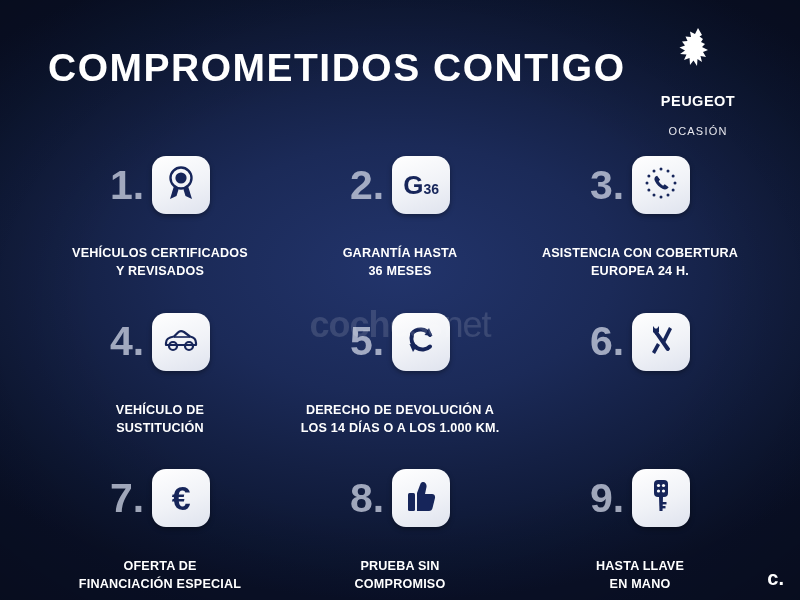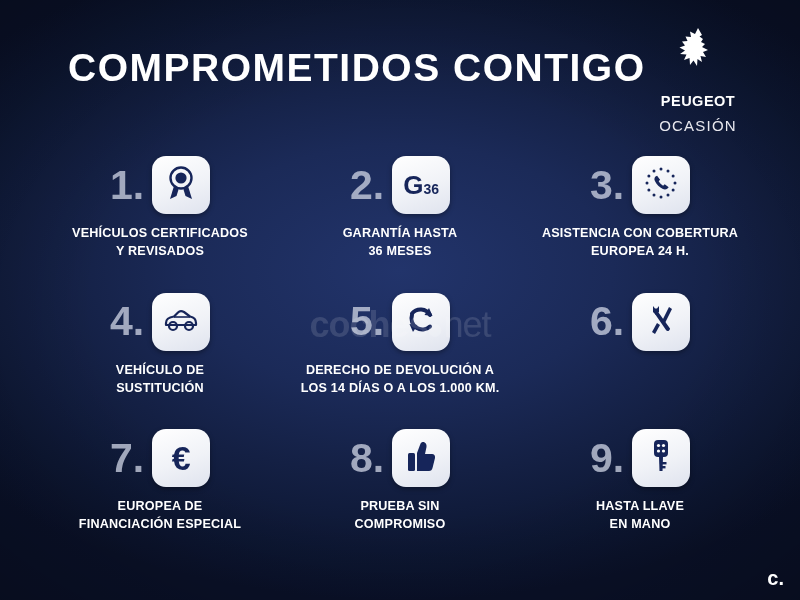--- a/index.html
+++ b/index.html
@@ -20,21 +20,21 @@
   }
   
   .vignette {
     position: absolute;
     inset: 0;
     background: radial-gradient(ellipse 85% 80% at 50% 50%, rgba(0,0,0,0) 45%, rgba(0,0,0,0.35) 100%);
     pointer-events: none;
   }
   .title {
     position: absolute;
-    left: 68px;
+    left: 48px;
     top: 46px;
     font-size: 39px;
     font-weight: bold;
     letter-spacing: 1.5px;
     color: #ffffff;
     white-space: nowrap;
   }
   
   .brand {
     position: absolute;
@@ -45,23 +45,23 @@
     color: #ffffff;
   }
   .brand svg { display: block; margin: 0 auto; }
   .brand-name {
     font-size: 14.5px;
     font-weight: bold;
     letter-spacing: 0.5px;
     margin-top: 17px;
   }
   .brand-sub {
-    font-size: 15px;
+    font-size: 11px;
     letter-spacing: 1.2px;
-    margin-top: 8px;
+    margin-top: 16px;
     color: #e8e8ee;
   }
   
   .grid {
     position: absolute;
     left: 40px;
     top: 150px;
     width: 720px;
     display: grid;
     grid-template-columns: repeat(3, 1fr);
@@ -91,21 +91,21 @@
     height: 58px;
     border-radius: 14px;
     background: linear-gradient(160deg, #ffffff 0%, #f0f2f7 55%, #dfe3ee 100%);
     box-shadow: 0 2px 5px rgba(0,0,0,0.35);
     display: flex;
     align-items: center;
     justify-content: center;
     color: #16255a;
   }
   .caption {
-    margin-top: 4px;
+    margin-top: 24px;
     text-align: center;
     color: #ffffff;
     font-size: 12.6px;
     font-weight: bold;
     line-height: 1.45;
     letter-spacing: 0.2px;
     width: 210px;
   }
   
   .watermark {
@@ -289,21 +289,21 @@
     </div>
 
     <div class="cell">
       <div class="cell-top">
         <div class="num">7.</div>
         <div class="tile">
           <span class="euro">€</span>
         </div>
       </div>
       <div class="caption">
-        <div>EUROPEA DE</div>
+        <div>OFERTA DE</div>
         <div>FINANCIACIÓN ESPECIAL</div>
       </div>
     </div>
 
     <div class="cell">
       <div class="cell-top">
         <div class="num">8.</div>
         <div class="tile">
           <span>
             <svg width="32" height="34" viewBox="0 0 32 34" aria-hidden="true">

